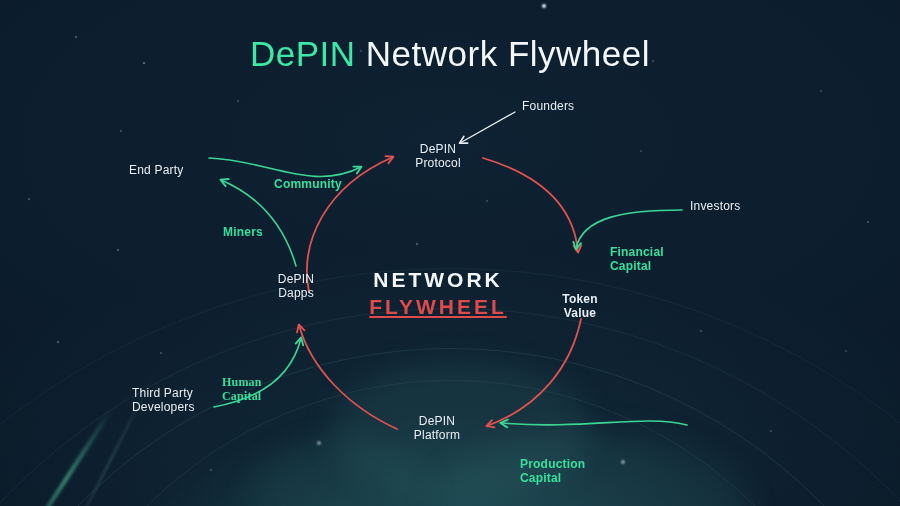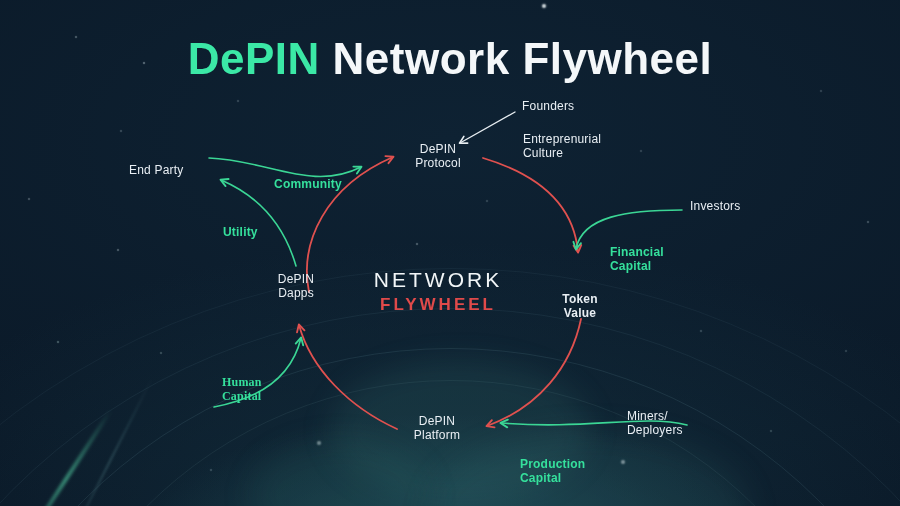--- a/index.html
+++ b/index.html
@@ -51,26 +51,26 @@
       845px 350px 1px 0 rgba(200,228,232,.28),
       360px 50px 1px 0 rgba(215,232,238,.28),
       120px 130px 1px 0 rgba(215,232,238,.32);}
   svg.arrows{position:absolute;left:0;top:0;}
   .label{position:absolute;white-space:pre-line;}
   .node{color:#e9eff4;font-size:12px;line-height:1.14;letter-spacing:.2px;}
   .cap{color:#35e09c;font-size:12px;font-weight:700;line-height:1.2;letter-spacing:.2px;margin-top:23px;}
   .centered{transform:translateX(-50%);text-align:center;}
   .bold{font-weight:700;}
   .title{position:absolute;left:450px;top:34px;transform:translateX(-50%);
-    font-size:44px;font-weight:700;letter-spacing:.5px;color:#f4f7f9;white-space:nowrap;text-align:right;}
+    font-size:35px;font-weight:400;letter-spacing:.5px;color:#f4f7f9;white-space:nowrap;text-align:right;}
   .title .hl{color:#3be8a6;}
   .hub-top{position:absolute;left:438px;top:268px;transform:translateX(-50%);
-    font-size:21px;font-weight:400;letter-spacing:3px;color:#f2f6f8;}
+    font-size:21px;font-weight:700;letter-spacing:3px;color:#f2f6f8;}
   .hub-bottom{position:absolute;left:438px;top:295px;transform:translateX(-50%);
-    font-size:17px;font-weight:800;letter-spacing:3px;color:#e04a4a;}
+    font-size:21px;font-weight:800;letter-spacing:3px;color:#e04a4a;text-decoration:underline;}
 </style>
 </head>
 <body>
 
 <div class="stage">
 
   <div class="ring r4"></div>
   <div class="ring r3"></div>
   <div class="ring r2"></div>
   <div class="ring r1"></div>
@@ -109,37 +109,35 @@
       <path d="M 515 112 L 460 143" stroke="#e8eef2" stroke-width="1.4" marker-end="url(#ah-white)"></path>
     </g>
   </svg>
 
   <div class="title"><span class="hl">DePIN</span><span> Network Flywheel</span></div>
 
   <div class="hub-top">NETWORK</div>
   <div class="hub-bottom">FLYWHEEL</div>
 
   <div class="label node" style="left:522px;top:100px;">Founders</div>
-  <div class="label node" style="left:523px;top:133px;">Entreprenurial
-Culture</div>
   <div class="label node centered" style="left:438px;top:143px;">DePIN
 Protocol</div>
   <div class="label node" style="left:129px;top:164px;">End Party</div>
   <div class="label node" style="left:690px;top:200px;">Investors</div>
   <div class="label node centered" style="left:296px;top:273px;">DePIN
 Dapps</div>
   <div class="label node centered bold" style="left:580px;top:273px;margin-top:20px;">Token
 Value</div>
+  <div class="label node" style="left:132px;top:387px;">Third Party
+Developers</div>
   <div class="label node centered" style="left:437px;top:415px;">DePIN
 Platform</div>
-  <div class="label node" style="left:627px;top:410px;">Miners/
-Deployers</div>
 
   <div class="label cap centered" style="left:308px;top:154px;">Community</div>
-  <div class="label cap" style="left:223px;top:202px;">Utility</div>
+  <div class="label cap" style="left:223px;top:202px;">Miners</div>
   <div class="label cap" style="left:610px;top:222px;">Financial
 Capital</div>
   <div class="label cap" style="left:222px;top:352px;font-family:Liberation Serif, serif;">Human
 Capital</div>
   <div class="label cap" style="left:520px;top:434px;">Production
 Capital</div>
 
 </div>
 
 </body></html>

